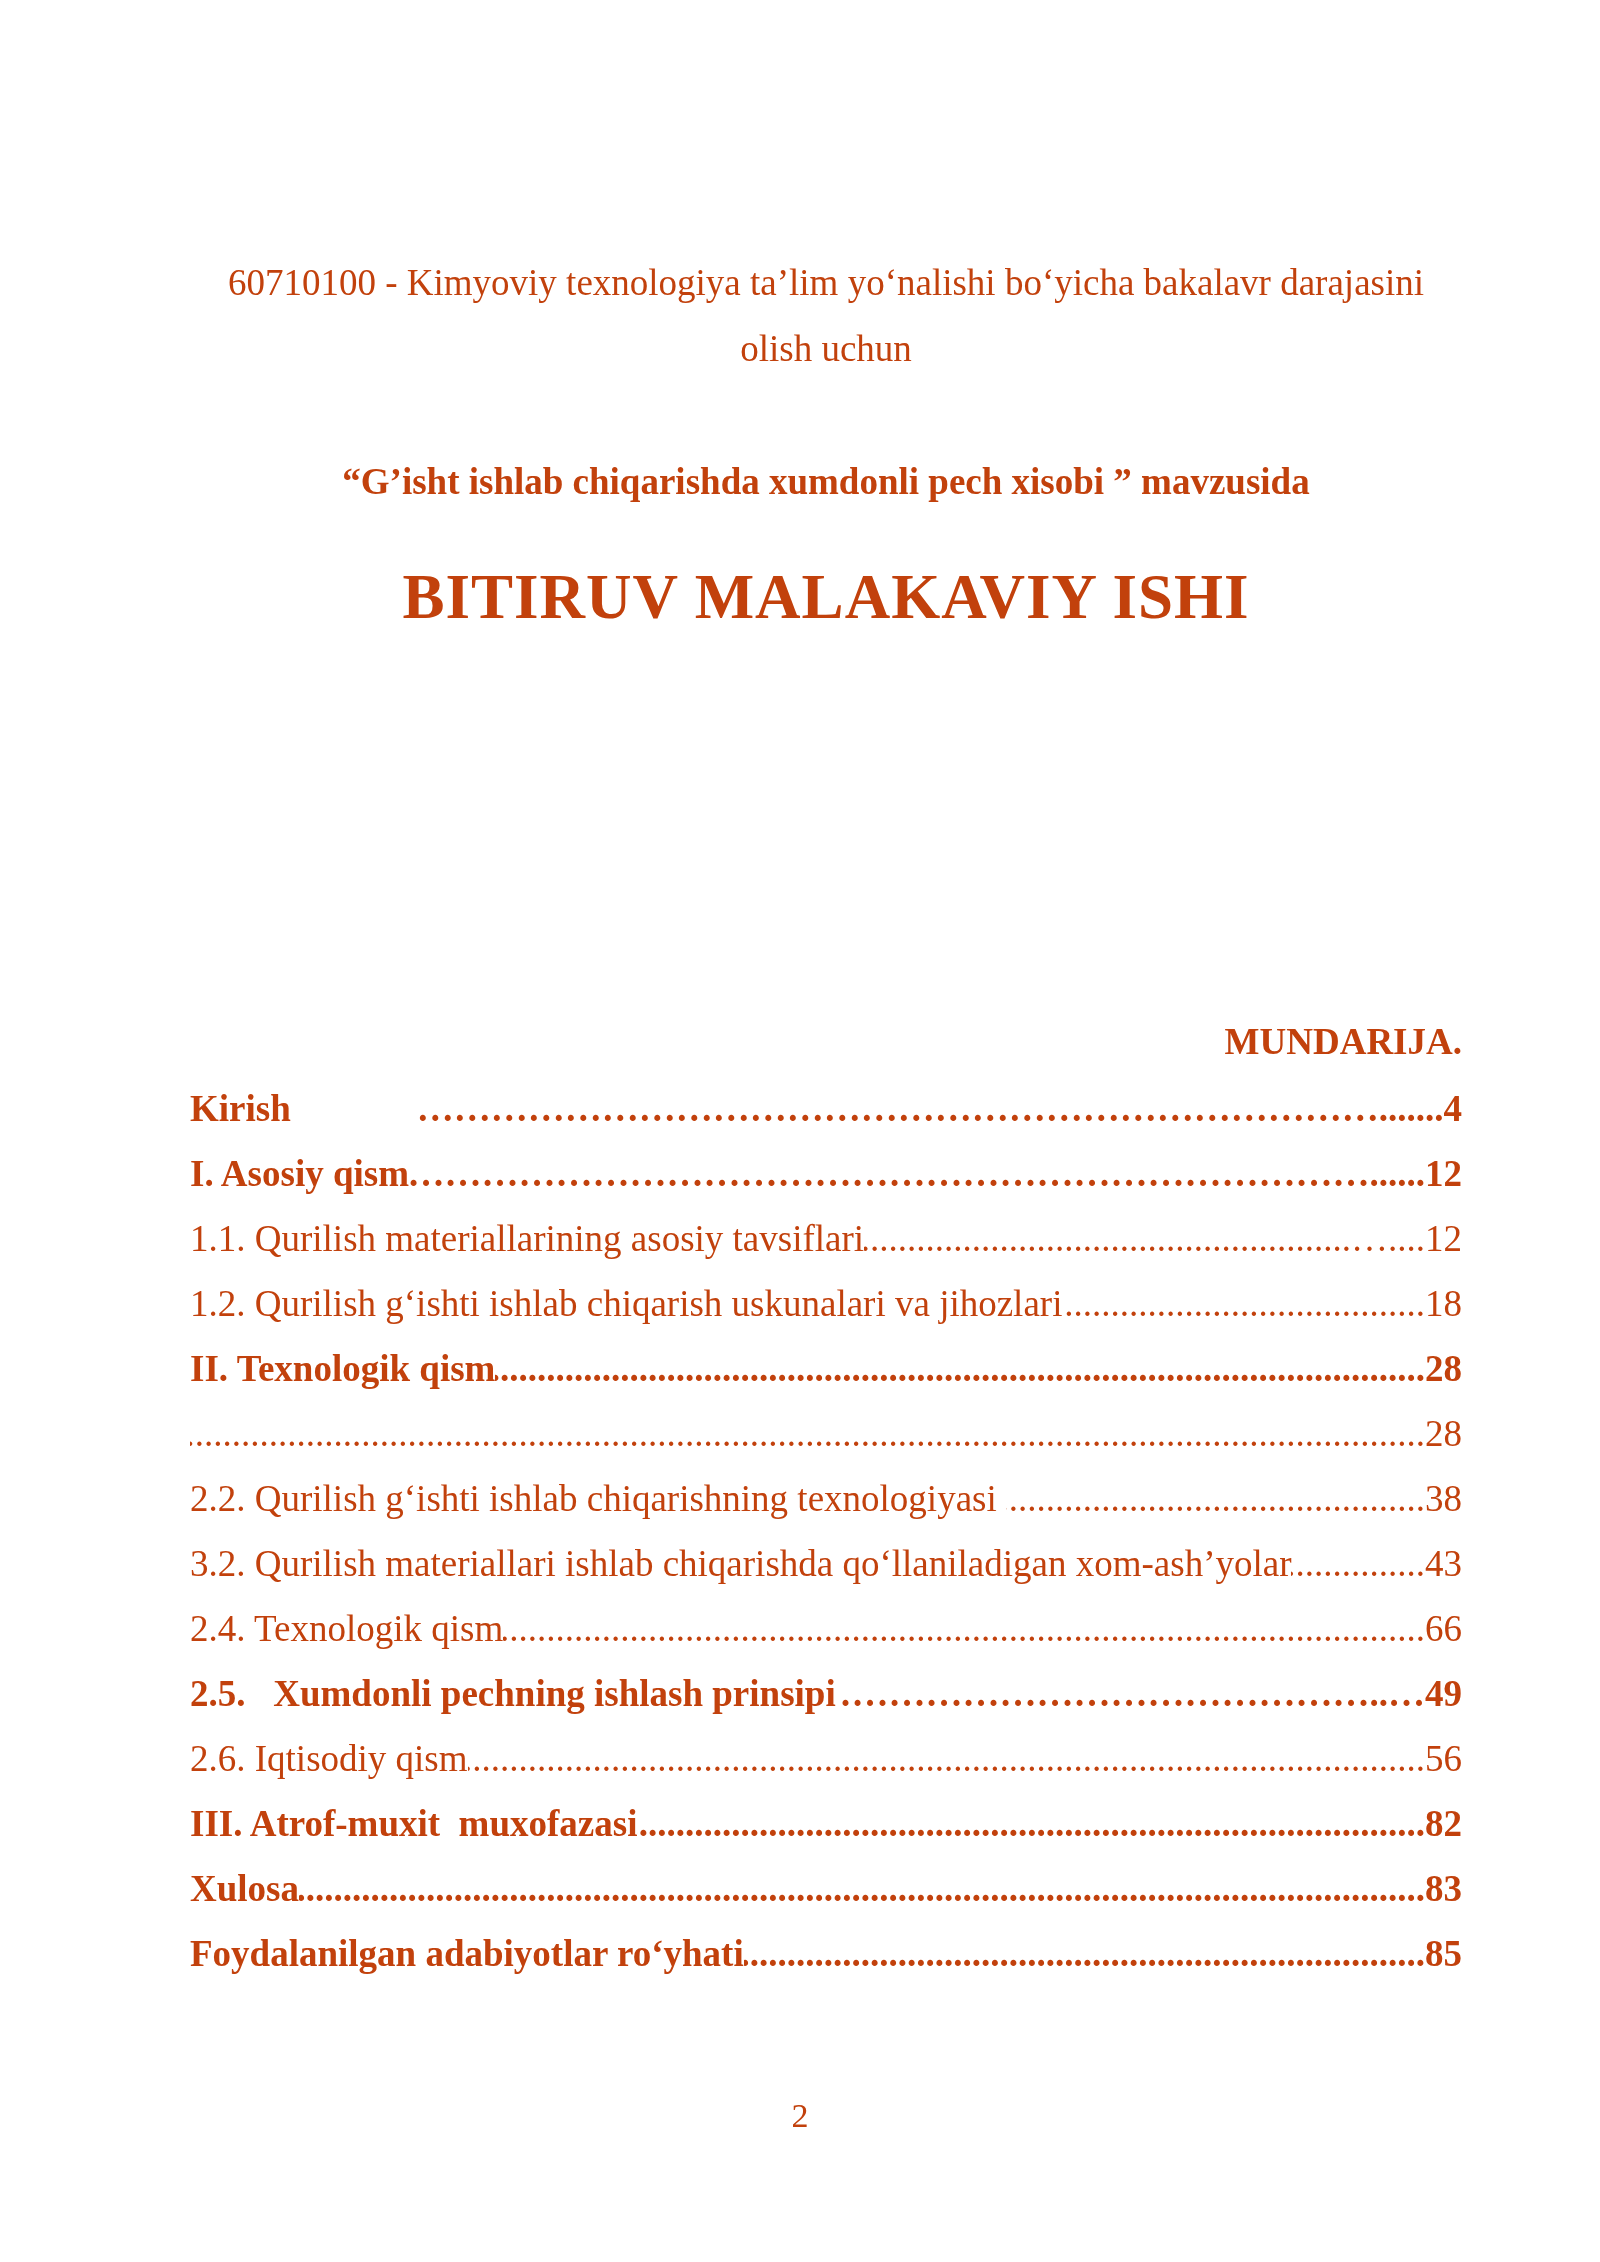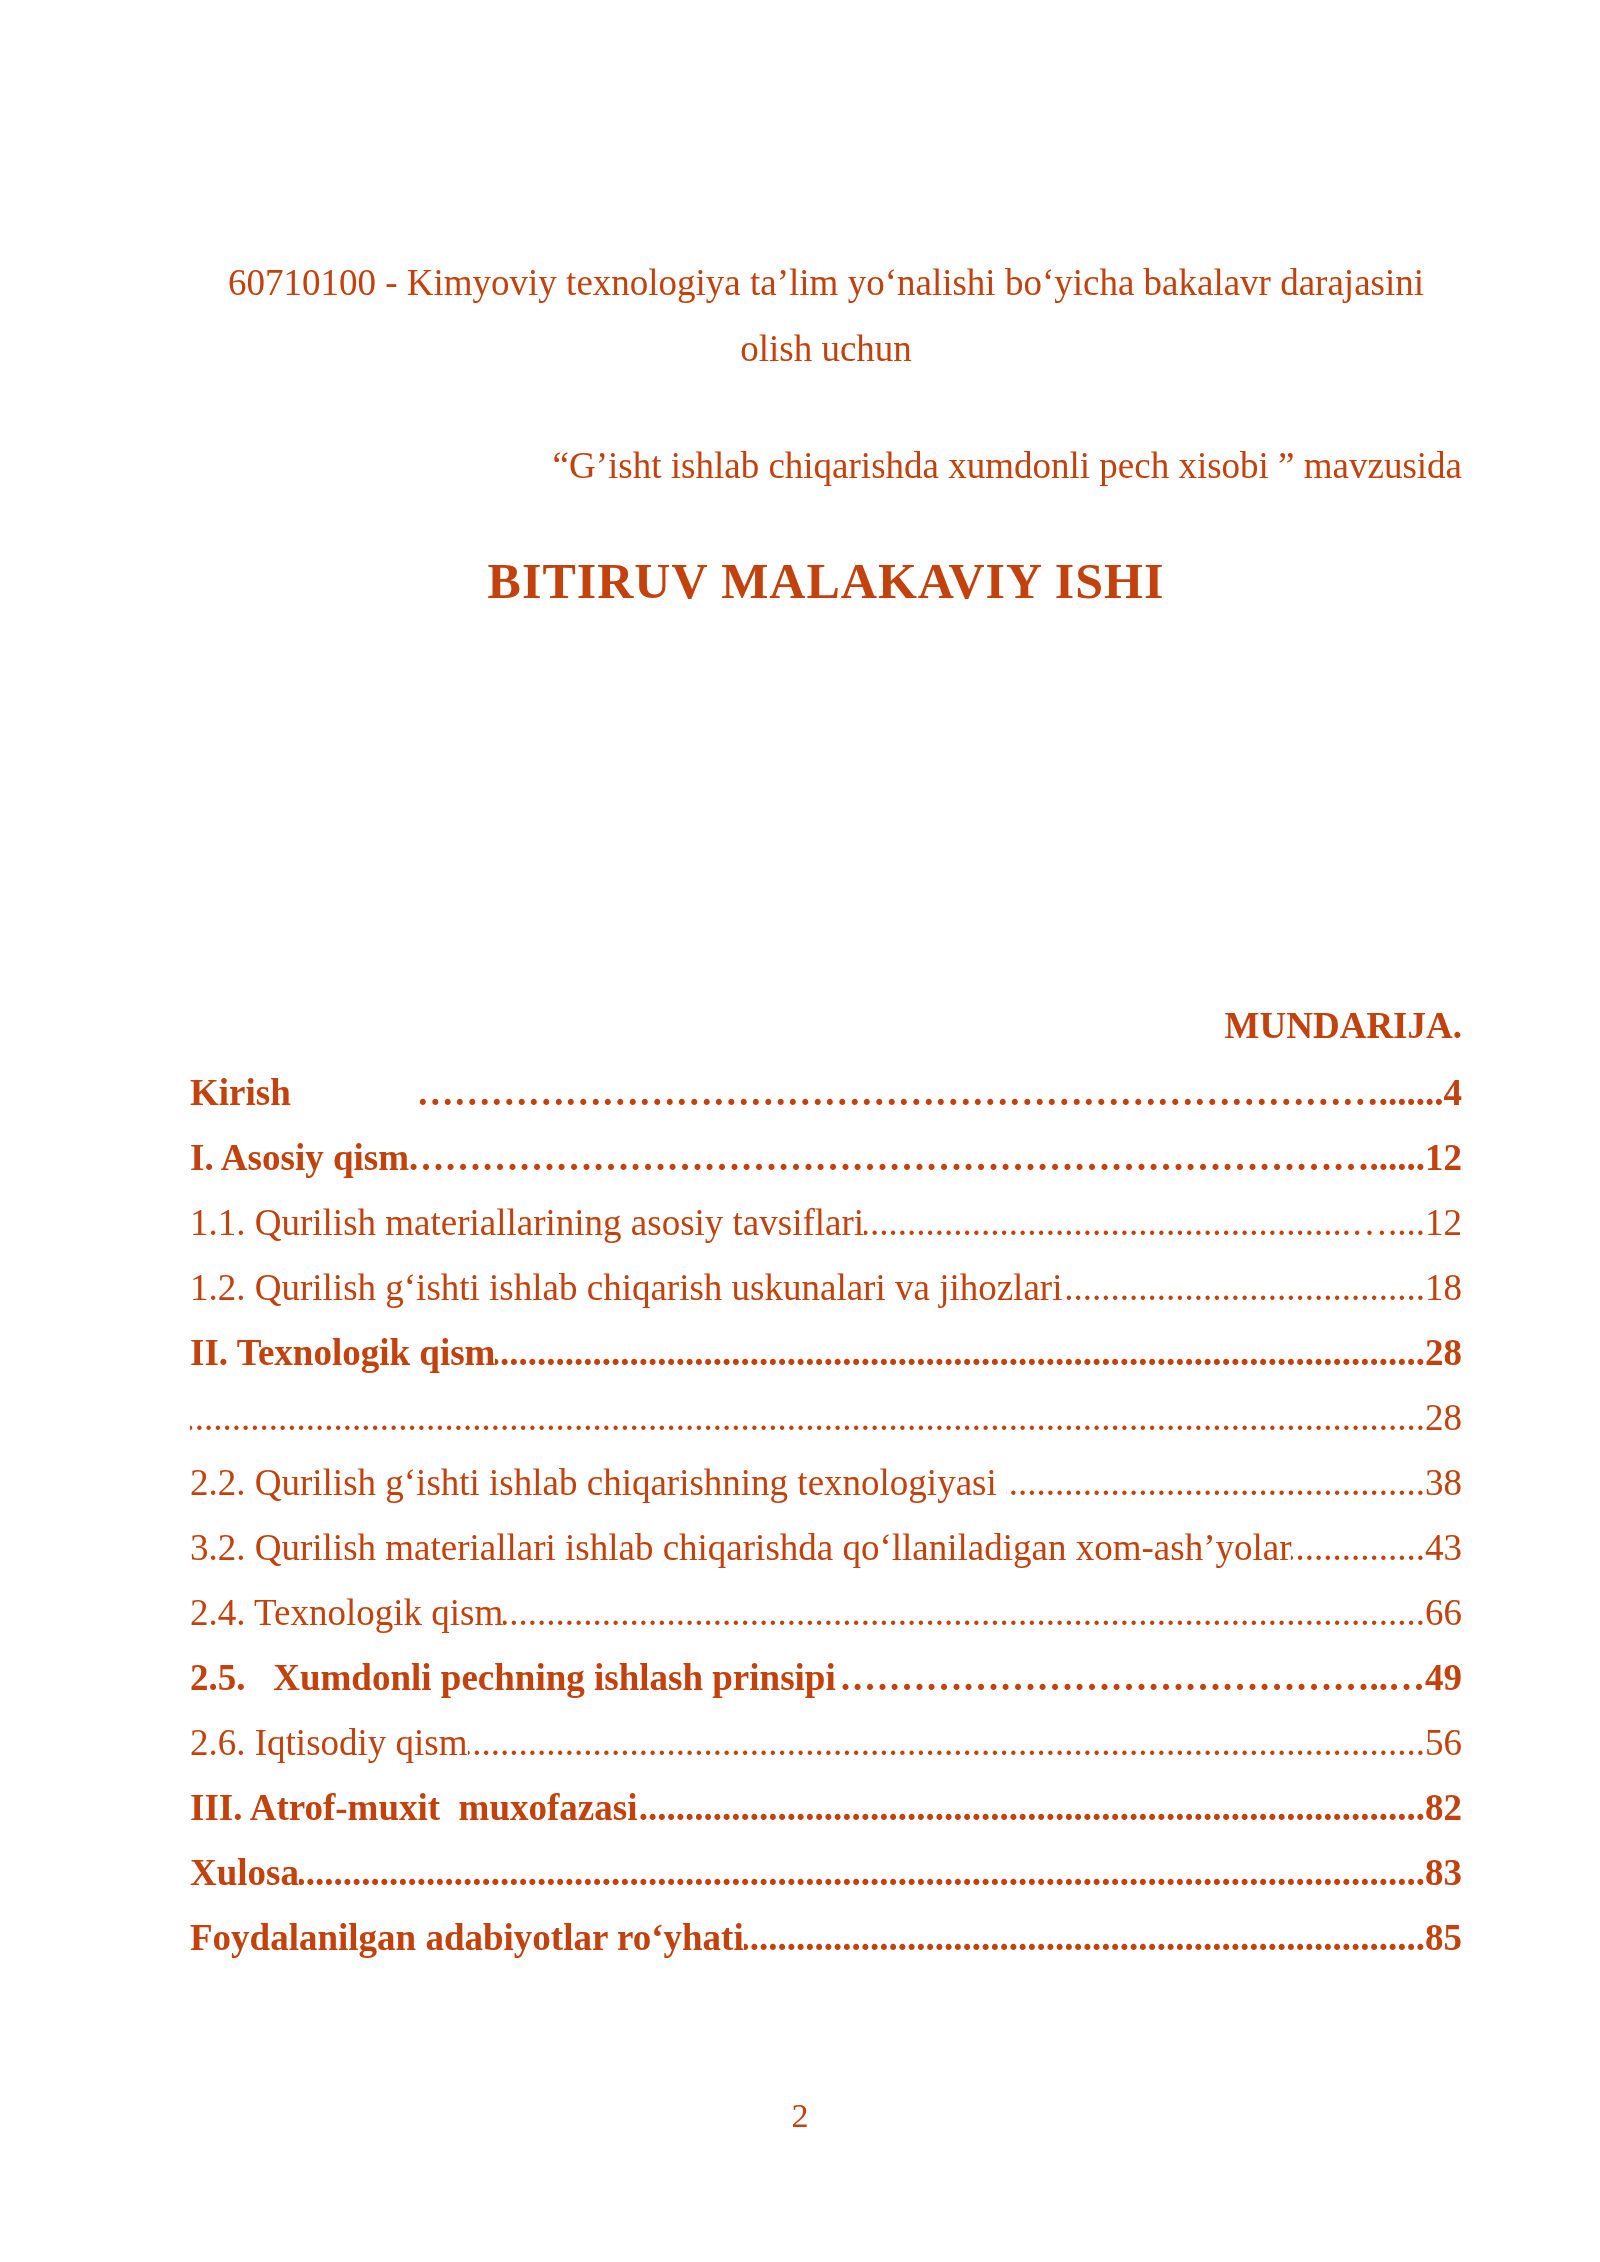--- a/index.html
+++ b/index.html
@@ -16,30 +16,30 @@
     padding: 0 138px 0 190px;
   }
   .header-block {
     padding-top: 250px;
     text-align: center;
     font-size: 37px;
     line-height: 66px;
     font-weight: normal;
   }
   .topic-line {
-    margin-top: 60px;
-    text-align: right;
+    margin-top: 76px;
+    text-align: center;
     font-size: 37px;
     line-height: 48px;
-    font-weight: normal;
+    font-weight: bold;
   }
   .main-title {
     margin: 48px 0 0 0;
     text-align: center;
-    font-size: 50px;
+    font-size: 63px;
     line-height: 86px;
     font-weight: bold;
     letter-spacing: 1px;
   }
   .toc-heading {
     margin-top: 378px;
     text-align: right;
     font-size: 37px;
     line-height: 48px;
     font-weight: bold;

